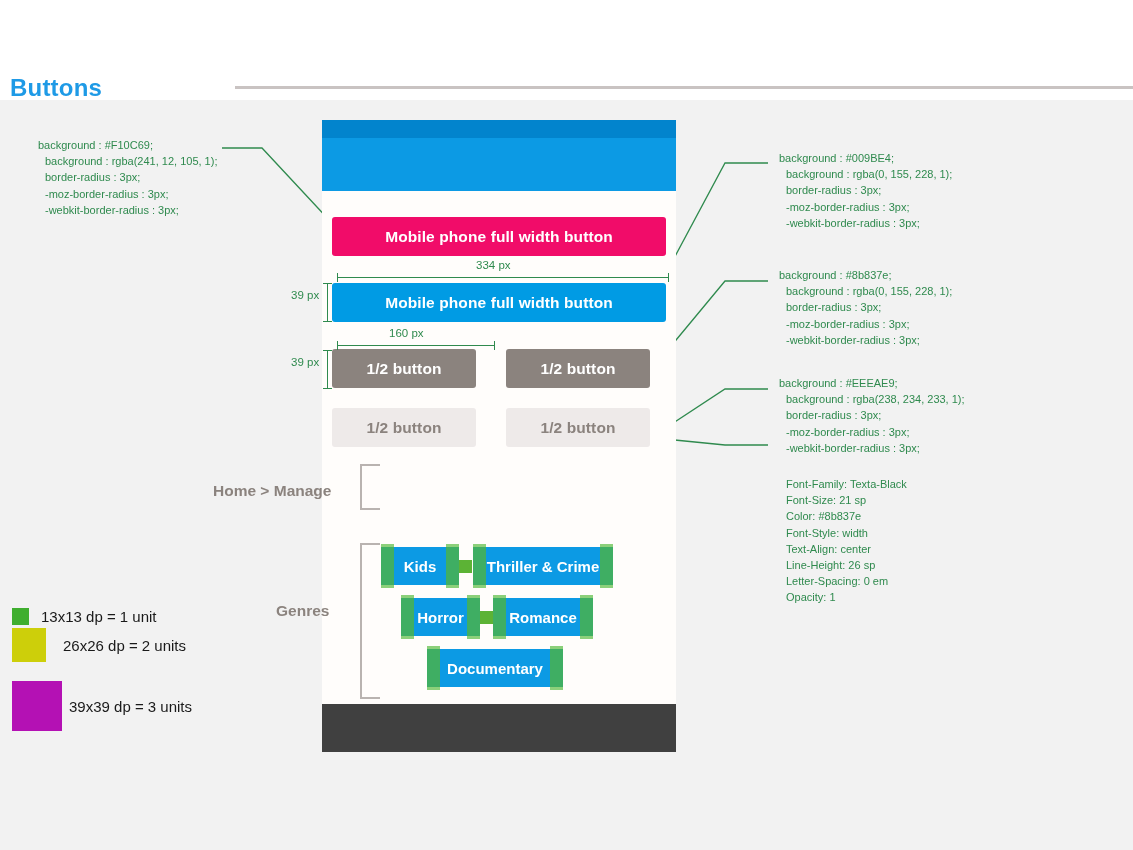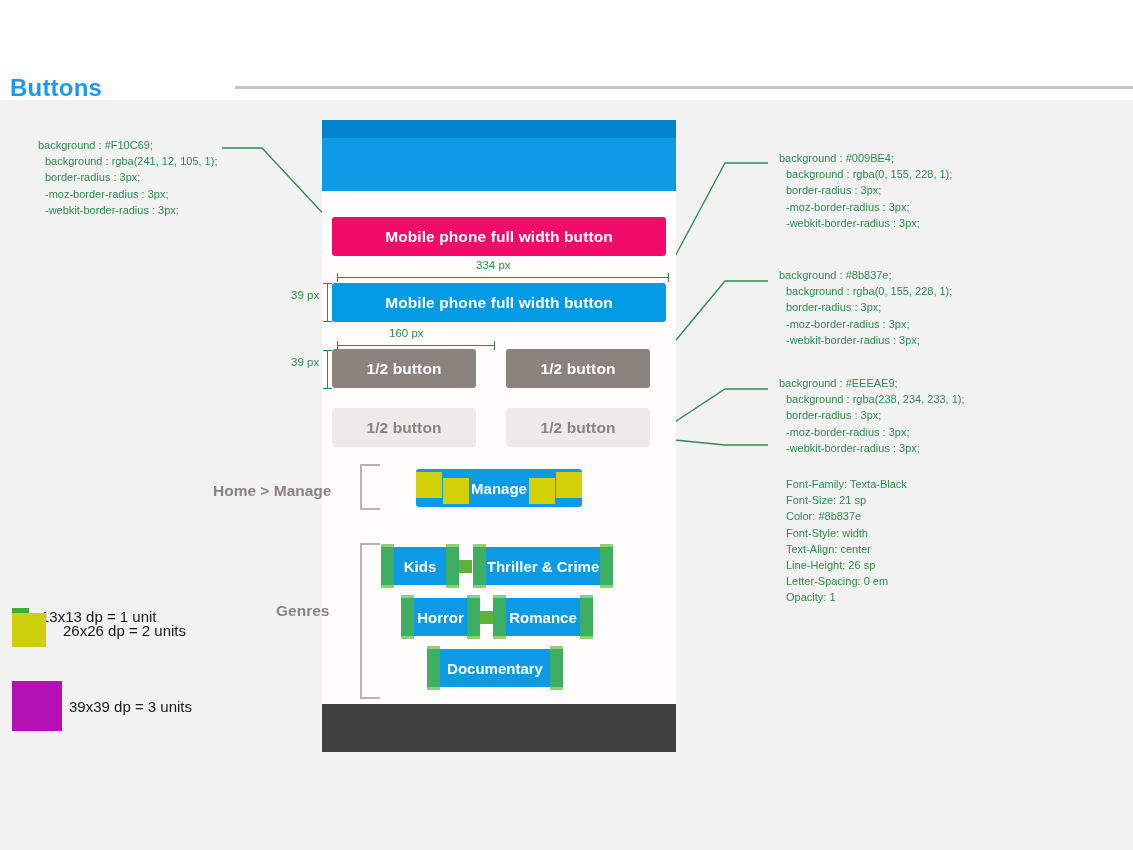--- a/index.html
+++ b/index.html
@@ -148,27 +148,20 @@
     <div class="btn btn-pink">Mobile phone full width button</div>
 
     <div class="btn btn-blue">Mobile phone full width button</div>
 
     <div class="btn btn-half btn-gray half-l row-gray">1/2 button</div>
     <div class="btn btn-half btn-gray half-r row-gray">1/2 button</div>
 
     <div class="btn btn-half btn-light half-l row-light">1/2 button</div>
     <div class="btn btn-half btn-light half-r row-light">1/2 button</div>
 
-    <div class="manage-wrap">
-      <div class="sq-yellow mk" style="left:0px;top:3px;"></div>
-      <div class="sq-yellow mk" style="left:27px;top:9px;"></div>
-      <div class="sq-yellow mk" style="left:113px;top:9px;"></div>
-      <div class="sq-yellow mk" style="left:140px;top:3px;"></div>
-      <div class="manage-btn">Manage</div>
-    </div>
 
     <div class="gmark-lite" style="left:59px;top:424px;"></div>
     <div class="gmark-lite" style="left:124px;top:424px;"></div>
     <div class="gmark-lite" style="left:151px;top:424px;"></div>
     <div class="gmark-lite" style="left:278px;top:424px;"></div>
     <div class="pill" style="left:59px;top:427px;width:78px;">Kids</div>
     <div class="pill" style="left:151px;top:427px;width:140px;">Thriller &amp; Crime</div>
     <div class="gmark" style="left:59px;top:427px;"></div>
     <div class="gmark" style="left:124px;top:427px;"></div>
     <div class="gmark" style="left:151px;top:427px;"></div>
@@ -263,21 +256,21 @@
     <div>Line-Height: 26 sp</div>
     <div>Letter-Spacing: 0 em</div>
     <div>Opacity: 1</div>
   </div>
 
   <div class="legend-item" style="left:12px;top:608px;">
     <div class="legend-sw" style="width:17px;height:17px;background:#3fae2f;"></div>
     <div class="legend-tx" style="margin-left:12px;">13x13 dp = 1 unit</div>
   </div>
 
-  <div class="legend-item" style="left:12px;top:613px;justify-content:center;">
+  <div class="legend-item" style="left:12px;top:628px;justify-content:center;">
     <div class="legend-sw" style="width:34px;height:34px;background:#cdcf0a;"></div>
     <div class="legend-tx" style="margin-left:17px;">26x26 dp = 2 units</div>
   </div>
 
   <div class="legend-item" style="left:12px;top:681px;">
     <div class="legend-sw" style="width:50px;height:50px;background:#b411b4;"></div>
     <div class="legend-tx" style="margin-left:7px;">39x39 dp = 3 units</div>
   </div>
 
 </div>

